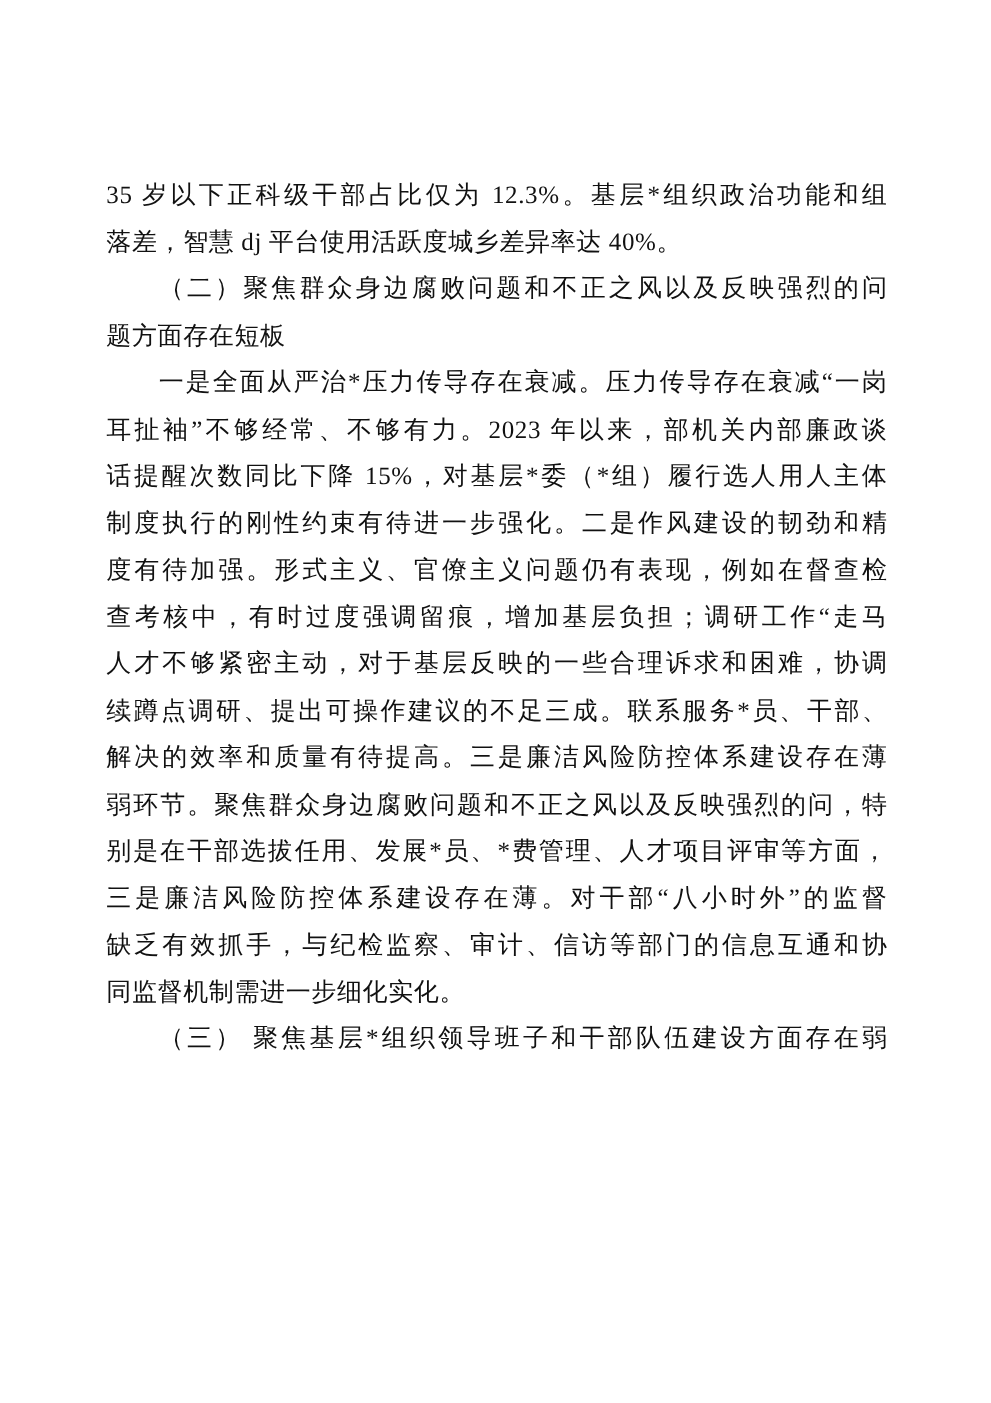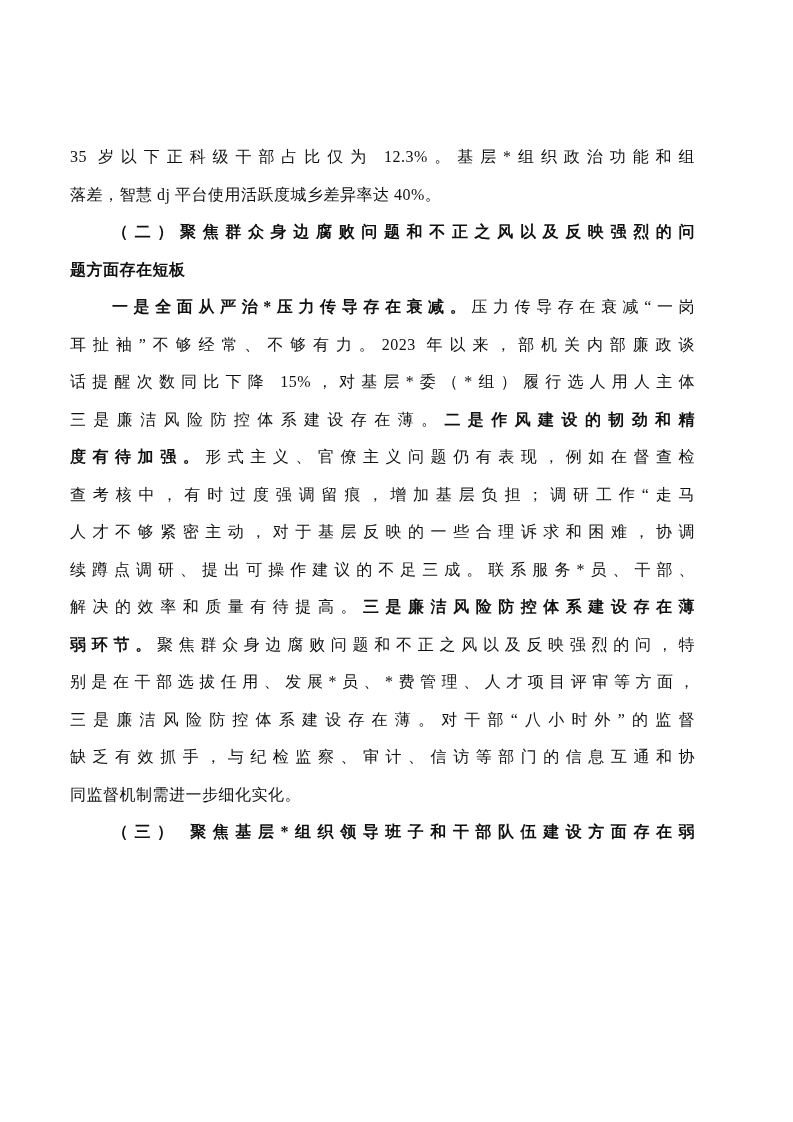--- a/index.html
+++ b/index.html
@@ -11,60 +11,60 @@
     position: relative;
     width: 793px;
     height: 1122px;
     background: #ffffff;
     overflow: hidden;
     font-family: "Liberation Serif", "DejaVu Serif", serif;
     color: #111111;
   }
   .text-block {
     position: absolute;
-    left: 70px;
+    left: 85px;
     top: 138px;
     width: 625px;
-    font-size: 16px;
+    font-size: 20px;
   }
   .line {
     height: 37.5px;
     line-height: 37.5px;
     overflow: hidden;
     text-align: justify;
     text-align-last: justify;
     letter-spacing: 0.5px;
   }
   .line.lastline {
     text-align-last: left;
   }
   .line.indent {
     text-indent: 42px;
   }
   .line.heading {
     font-weight: 700;
   }
   .b {
-    font-weight: 700;
+    font-weight: 400;
     margin-top: 19px;
   }
 </style>
 </head>
 <body>
 
 <div class="page">
   <div class="text-block">
       <div class="line"><span>35 岁以下正科级干部占比仅为 12.3%。基层*组织政治功能和组</span></div>
       <div class="line lastline"><span>落差，智慧 dj 平台使用活跃度城乡差异率达 40%。</span></div>
       <div class="line heading indent"><span class="b">（二）聚焦群众身边腐败问题和不正之风以及反映强烈的问</span></div>
       <div class="line heading lastline"><span class="b">题方面存在短板</span></div>
       <div class="line indent"><span class="b">一是全面从严治*压力传导存在衰减。</span><span>压力传导存在衰减“一岗</span></div>
       <div class="line"><span>耳扯袖”不够经常、不够有力。2023 年以来，部机关内部廉政谈</span></div>
       <div class="line"><span>话提醒次数同比下降 15%，对基层*委（*组）履行选人用人主体</span></div>
-      <div class="line"><span>三是廉洁风险防控体系建设存在薄。</span><span class="b">二是作风建设的韧劲和精</span></div>
+      <div class="line"><span>制度执行的刚性约束有待进一步强化。</span><span class="b">二是作风建设的韧劲和精</span></div>
       <div class="line"><span class="b">度有待加强。</span><span>形式主义、官僚主义问题仍有表现，例如在督查检</span></div>
       <div class="line"><span>查考核中，有时过度强调留痕，增加基层负担；调研工作“走马</span></div>
       <div class="line"><span>人才不够紧密主动，对于基层反映的一些合理诉求和困难，协调</span></div>
       <div class="line"><span>续蹲点调研、提出可操作建议的不足三成。联系服务*员、干部、</span></div>
       <div class="line"><span>解决的效率和质量有待提高。</span><span class="b">三是廉洁风险防控体系建设存在薄</span></div>
       <div class="line"><span class="b">弱环节。</span><span>聚焦群众身边腐败问题和不正之风以及反映强烈的问，特</span></div>
       <div class="line"><span>别是在干部选拔任用、发展*员、*费管理、人才项目评审等方面，</span></div>
       <div class="line"><span>三是廉洁风险防控体系建设存在薄。对干部“八小时外”的监督</span></div>
       <div class="line"><span>缺乏有效抓手，与纪检监察、审计、信访等部门的信息互通和协</span></div>
       <div class="line lastline"><span>同监督机制需进一步细化实化。</span></div>

